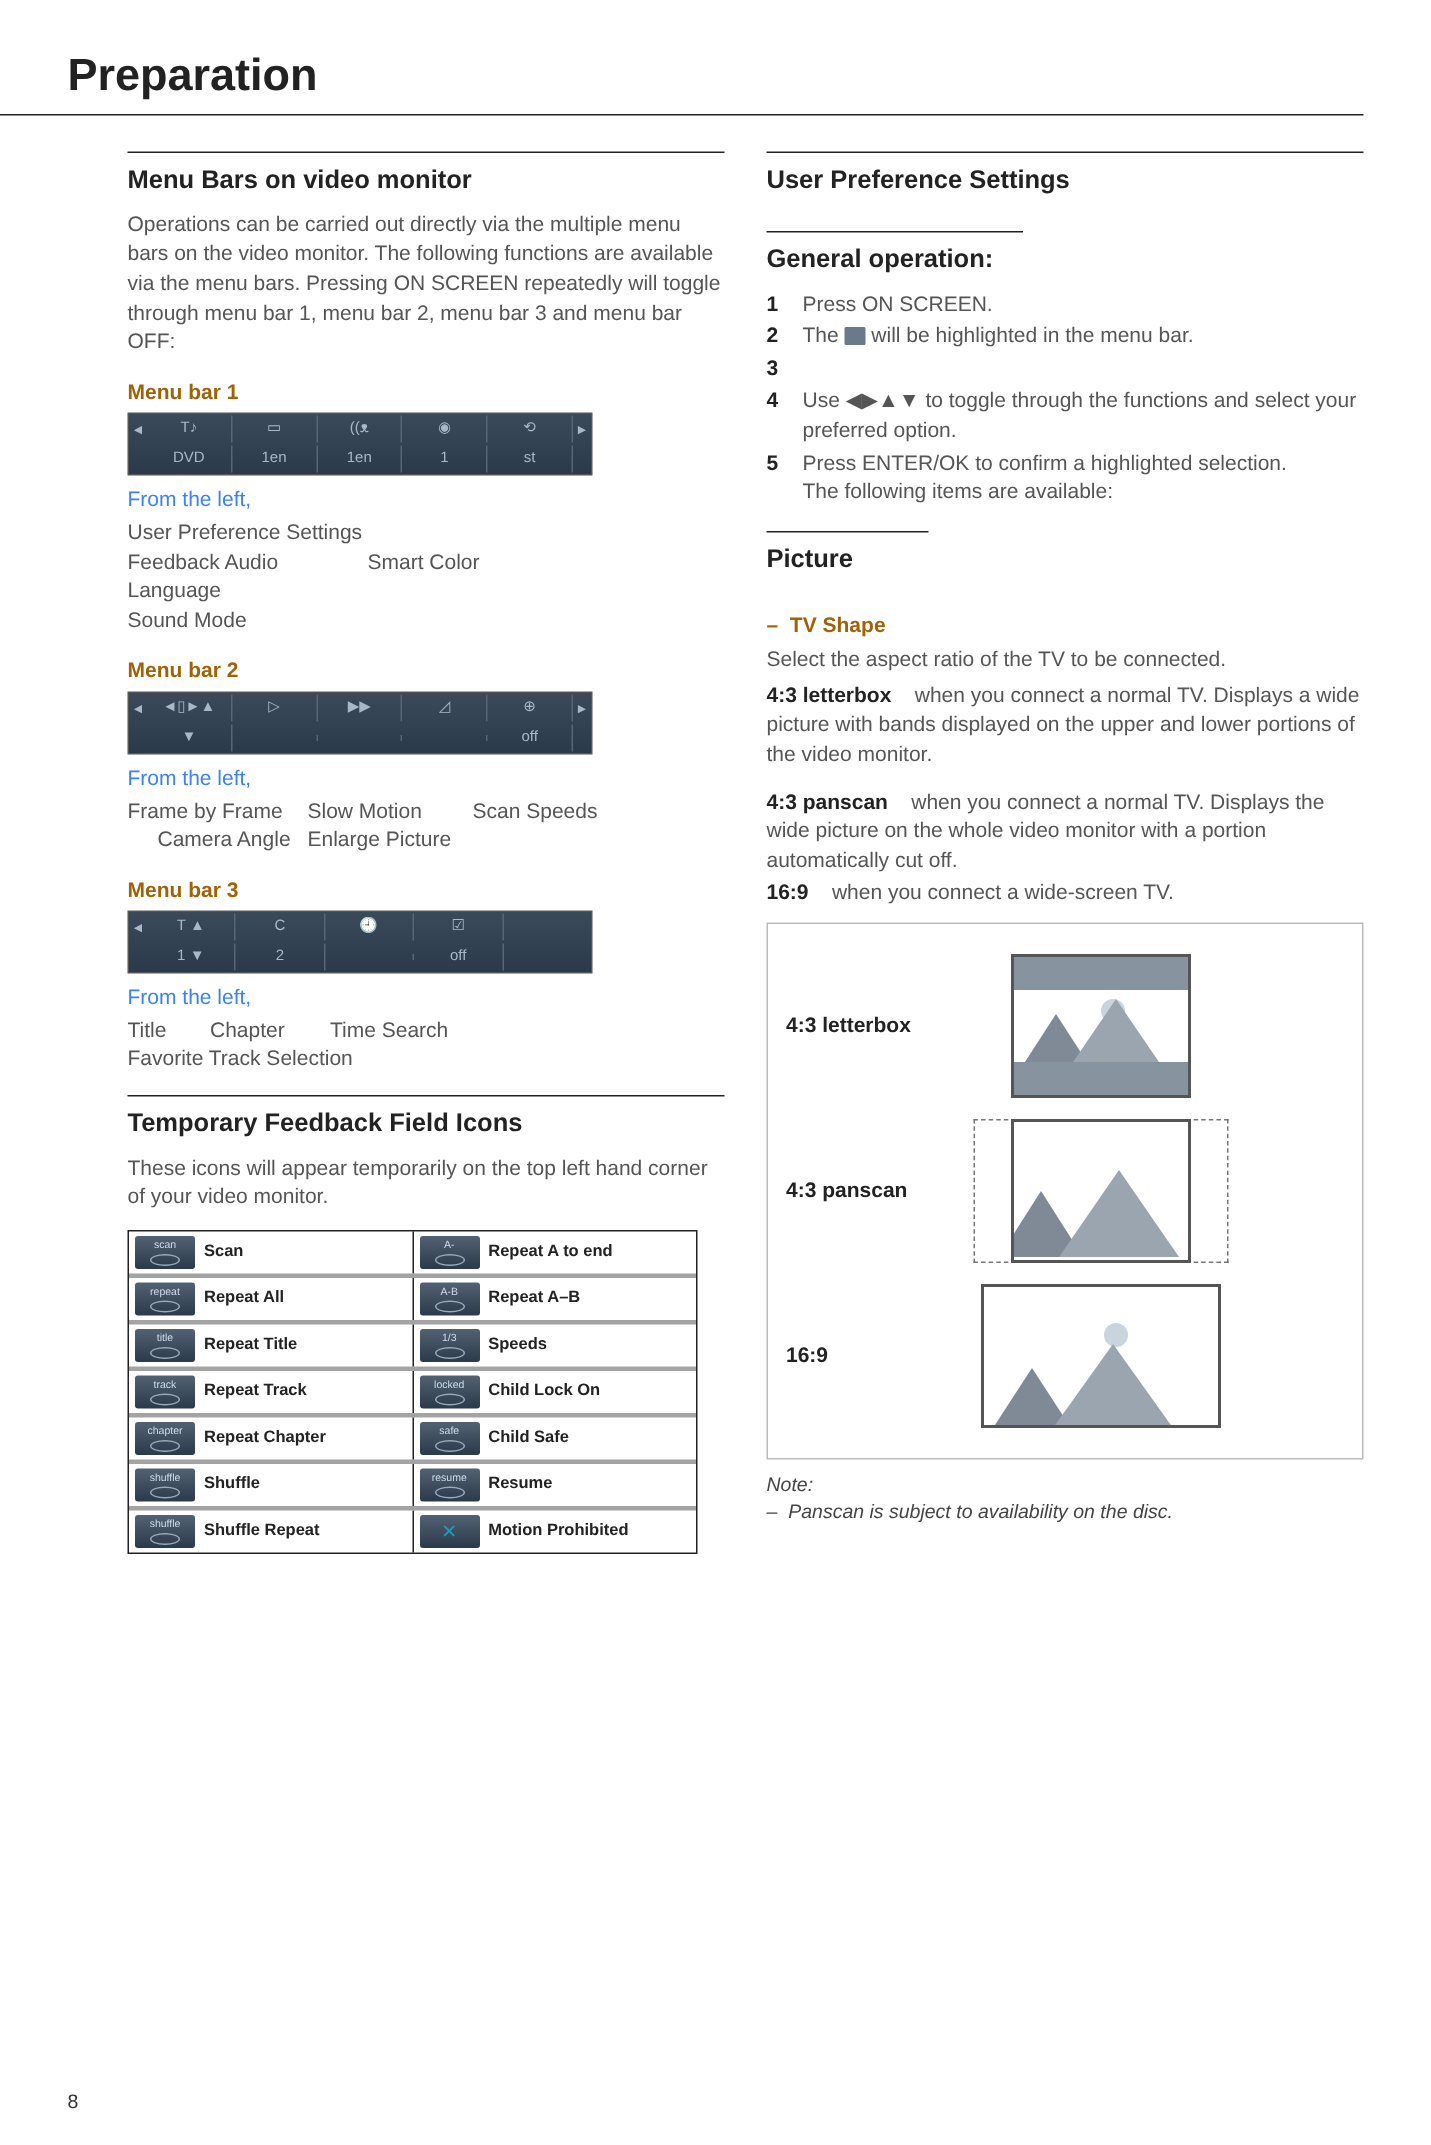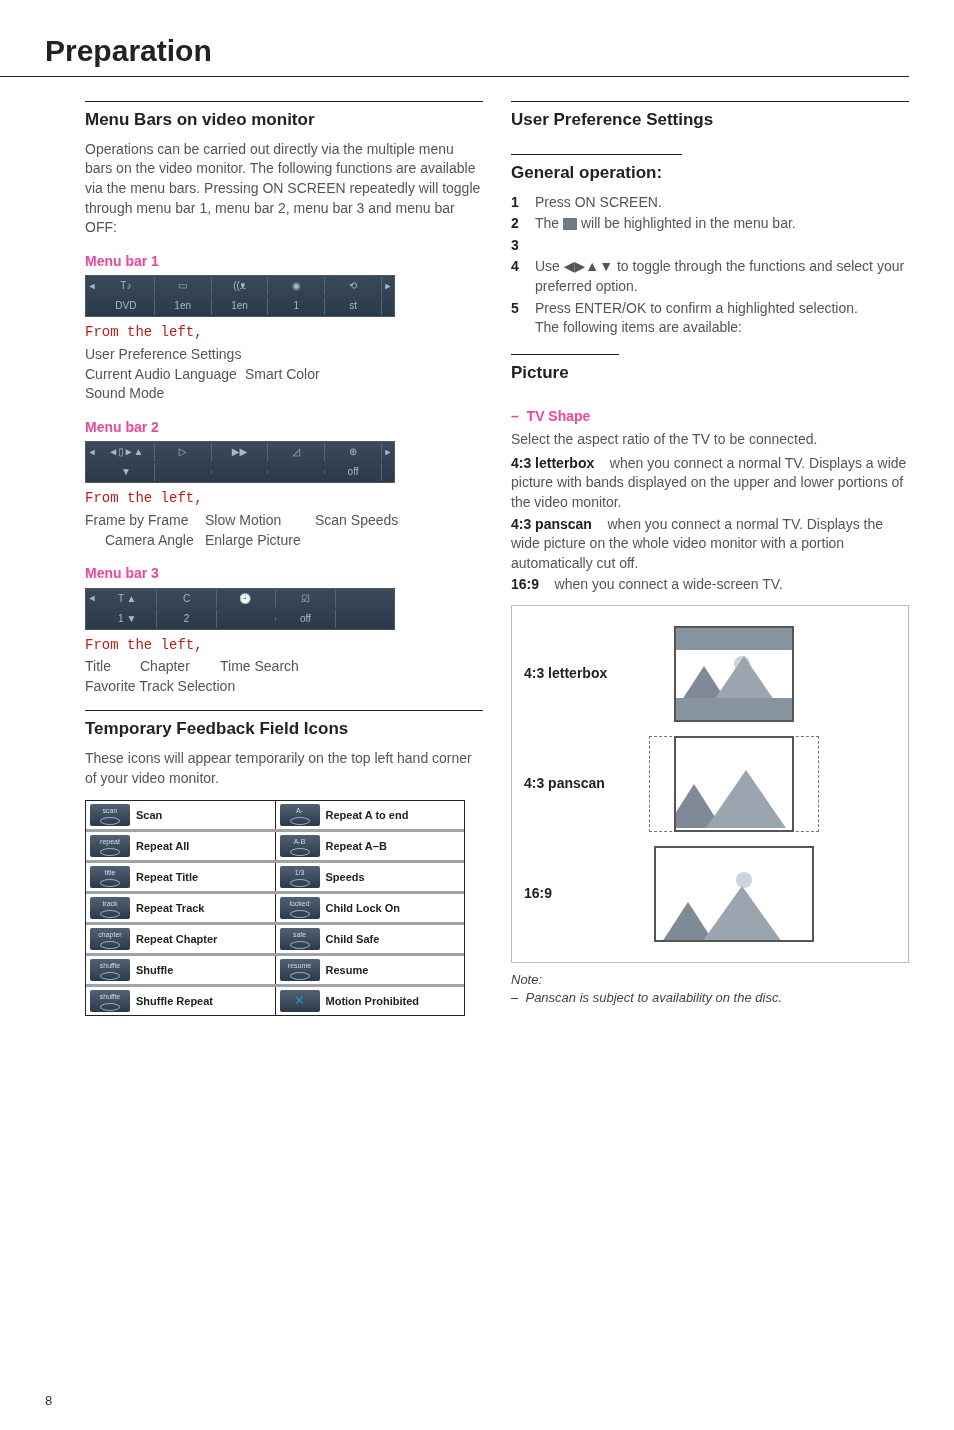--- a/index.html
+++ b/index.html
@@ -32,37 +32,37 @@
     border-top: 1.5px solid #222;
     padding-top: 6px;
     margin: 14px 0 8px 0;
   }
   .section-head.short { display: inline-block; padding-right: 20px; }
   .body-text { color: #555; margin-bottom: 10px; }
   .subhead {
     font-weight: bold;
     font-size: 14px;
     margin: 14px 0 4px 0;
-    color: #ec4899;
+    color: #a16207;
   }
   .menubar-img {
     display: flex;
     flex-direction: column;
     border: 1px solid #555;
     width: 310px;
     margin: 4px 0 6px 0;
     font-size: 10px;
     color: #a8b8c8;
     background: linear-gradient(#3a4a5a, #2a3a4a);
   }
   .mb-row { display: flex; align-items: center; height: 20px; }
   .mb-cell { flex: 1; text-align: center; border-right: 1px solid #567; padding: 2px 0; }
   .mb-cell:last-child { border-right: none; }
   .mb-arrow { width: 12px; text-align: center; font-size: 9px; color: #a8b8c8; }
-  .fromleft { color: #b91c1c; margin: 2px 0; font-family: Liberation Mono, monospace; }
+  .fromleft { color: #3b82f6; margin: 2px 0; }
   .deflist { color: #555; }
   .def-row { display: flex; }
   .def-row span:first-child { width: 160px; }
   ol.steps { list-style: none; padding: 0; margin: 0; }
   ol.steps li { display: flex; gap: 10px; margin-bottom: 2px; color: #555; }
   ol.steps li .num { font-weight: bold; color: #222; width: 14px; flex-shrink: 0; }
   .tv-icon {
     display: inline-block;
     width: 14px; height: 12px;
     background: #6a7a8a;
@@ -181,21 +181,21 @@
         <div class="mb-arrow"></div>
       </div>
     </div>
     <div class="fromleft">From the left,</div>
     <div class="deflist">
       <div class="def-row">
           <span>User Preference Settings</span>
           <span></span>
         </div>
       <div class="def-row">
-          <span>Current Audio Language</span>
+          <span>Feedback Audio Language</span>
           <span>Smart Color</span>
         </div>
       <div class="def-row">
           <span>Sound Mode</span>
           <span></span>
         </div>
     </div>
 
     <div class="subhead">Menu bar 2</div>
     <div class="menubar-img">
@@ -406,21 +406,21 @@
         </li>
     </ol>
 
     <div><span class="section-head short" style="padding-right:50px">Picture</span></div>
 
     <div class="subhead">
       <span>–</span>&nbsp;&nbsp;<span>TV Shape</span>
     </div>
     <div class="body-text" style="margin-bottom:4px">Select the aspect ratio of the TV to be connected.</div>
 
-    <div class="body-text" style="margin-bottom:2px">
+    <div class="body-text" style="margin-bottom:12px">
       <span class="bold-inline">4:3 letterbox</span>&nbsp;&nbsp;&nbsp;&nbsp;<span>when you connect a normal TV. Displays a wide picture with bands displayed on the upper and lower portions of the video monitor.</span>
     </div>
     <div class="body-text" style="margin-bottom:2px">
       <span class="bold-inline">4:3 panscan</span>&nbsp;&nbsp;&nbsp;&nbsp;<span>when you connect a normal TV. Displays the wide picture on the whole video monitor with a portion automatically cut off.</span>
     </div>
     <div class="body-text">
       <span class="bold-inline">16:9</span>&nbsp;&nbsp;&nbsp;&nbsp;<span>when you connect a wide-screen TV.</span>
     </div>
 
     <div style="border:1px solid #bbb; padding:8px 12px; margin-top:10px;">

